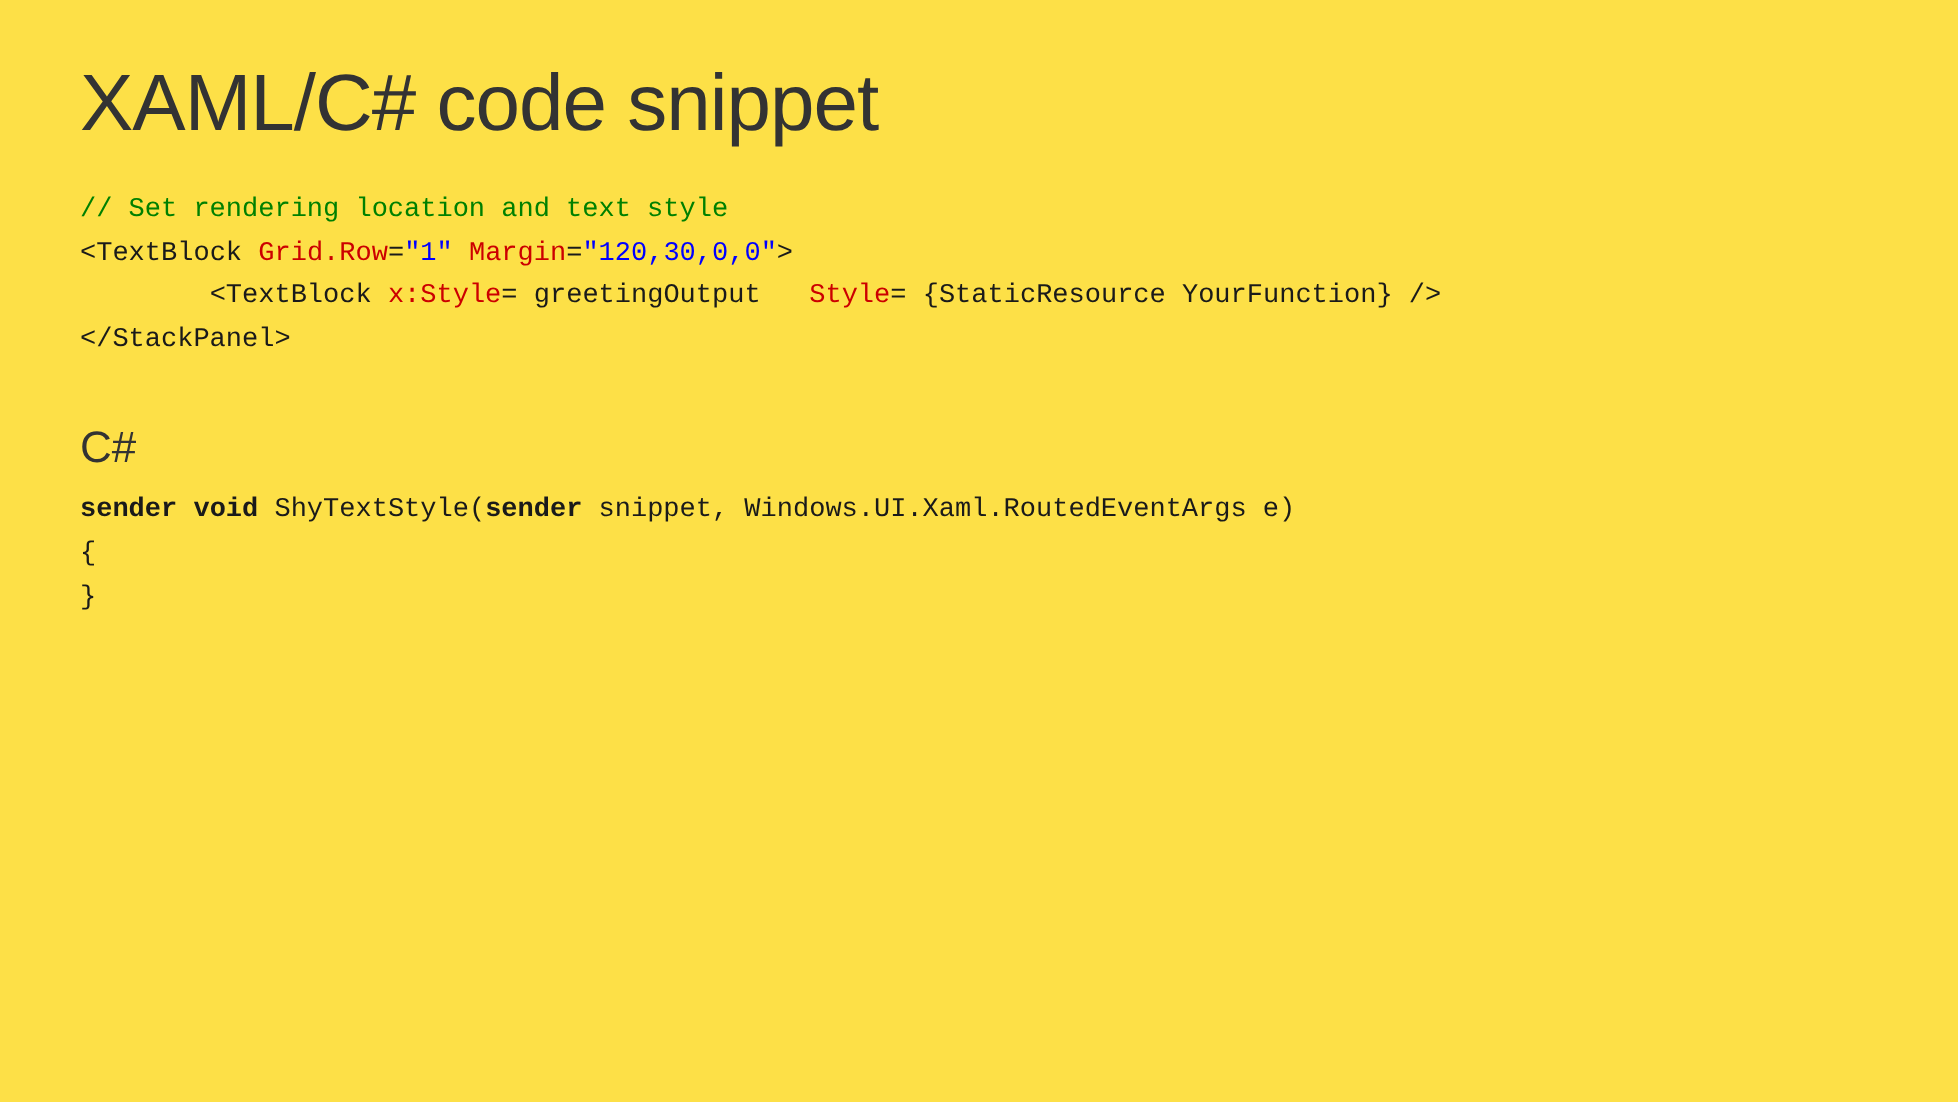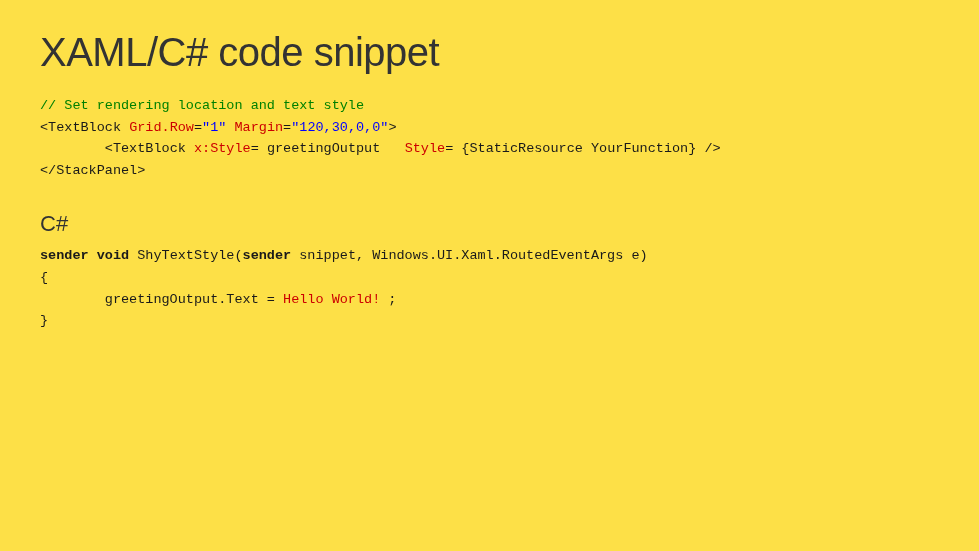--- a/index.html
+++ b/index.html
@@ -108,23 +108,20 @@
         <span style="font-weight:bold;">sender</span>
         <span> </span>
         <span style="font-weight:bold;">void</span>
         <span> ShyTextStyle(</span><span style="font-weight:bold;">sender</span><span> snippet, Windows.UI.Xaml.RoutedEventArgs e)</span>
       </div>
 
       <div>
         <span>{</span>
       </div>
 
-      <div>
-        <span>&nbsp;&nbsp;&nbsp;&nbsp;&nbsp;&nbsp;&nbsp;&nbsp;</span><span>greetingOutput.Text = </span><span class="code-string">Hello World!</span><span> ;</span>
-      </div>
 
       <div>
         <span>}</span>
       </div>
     </div>
   </div>
 
 </div>
 
 </body></html>

